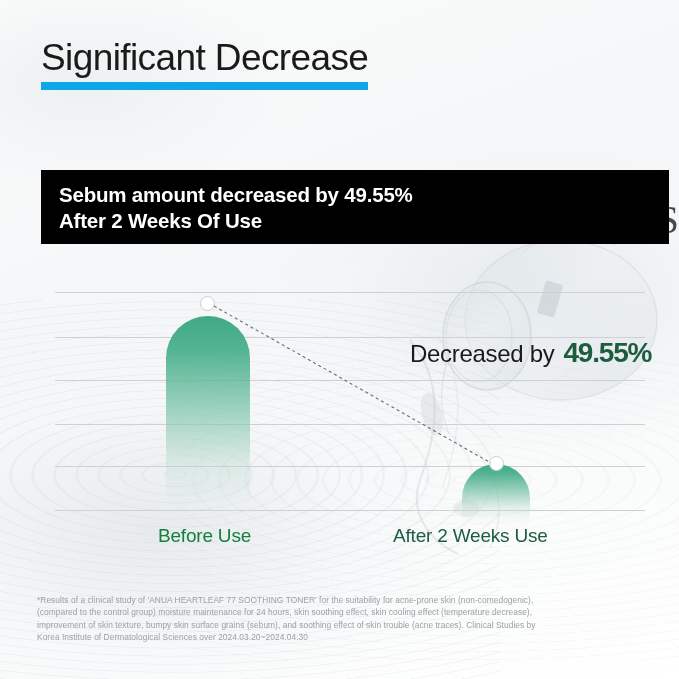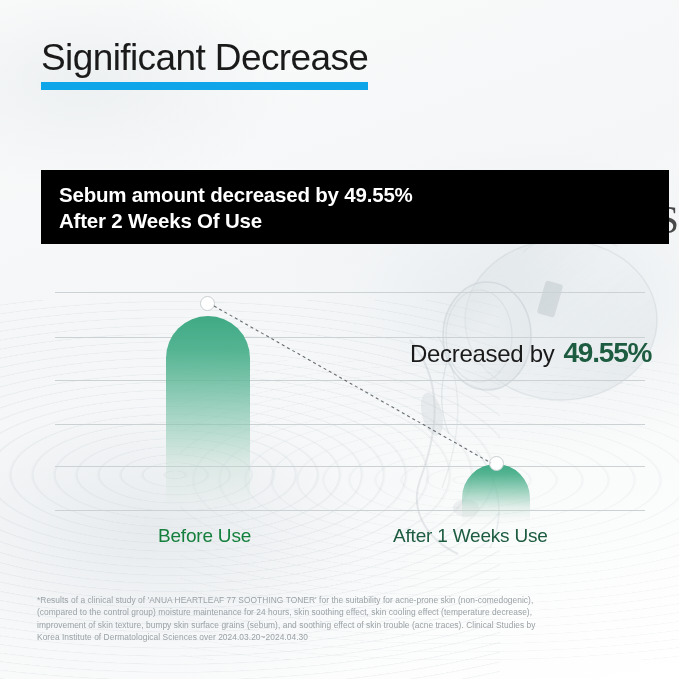--- a/index.html
+++ b/index.html
@@ -310,21 +310,21 @@
       <line x1="173" y1="30" x2="450" y2="187" stroke="#4d5559" stroke-width="1.1" stroke-dasharray="3 3" stroke-opacity="0.85"></line>
     </svg>
   </div>
 
   <div class="callout">
     <span class="c-label">Decreased by</span>
     <span class="c-value">49.55%</span>
   </div>
 
   <div class="axis-label before" style="left:158px; top:525px;">Before Use</div>
-  <div class="axis-label after" style="left:393px; top:525px;">After 1 Weeks Use</div>
+  <div class="axis-label after" style="left:393px; top:525px;">After 2 Weeks Use</div>
 
   <div class="footnote">
     <p>*Results of a clinical study of 'ANUA HEARTLEAF 77 SOOTHING TONER' for the suitability for acne-prone skin (non-comedogenic),</p>
     <p>(compared to the control group) moisture maintenance for 24 hours, skin soothing effect, skin cooling effect (temperature decrease),</p>
     <p>improvement of skin texture, bumpy skin surface grains (sebum), and soothing effect of skin trouble (acne traces). Clinical Studies by</p>
     <p>Korea Institute of Dermatological Sciences over 2024.03.20~2024.04.30</p>
   </div>
 
 </div>
 

